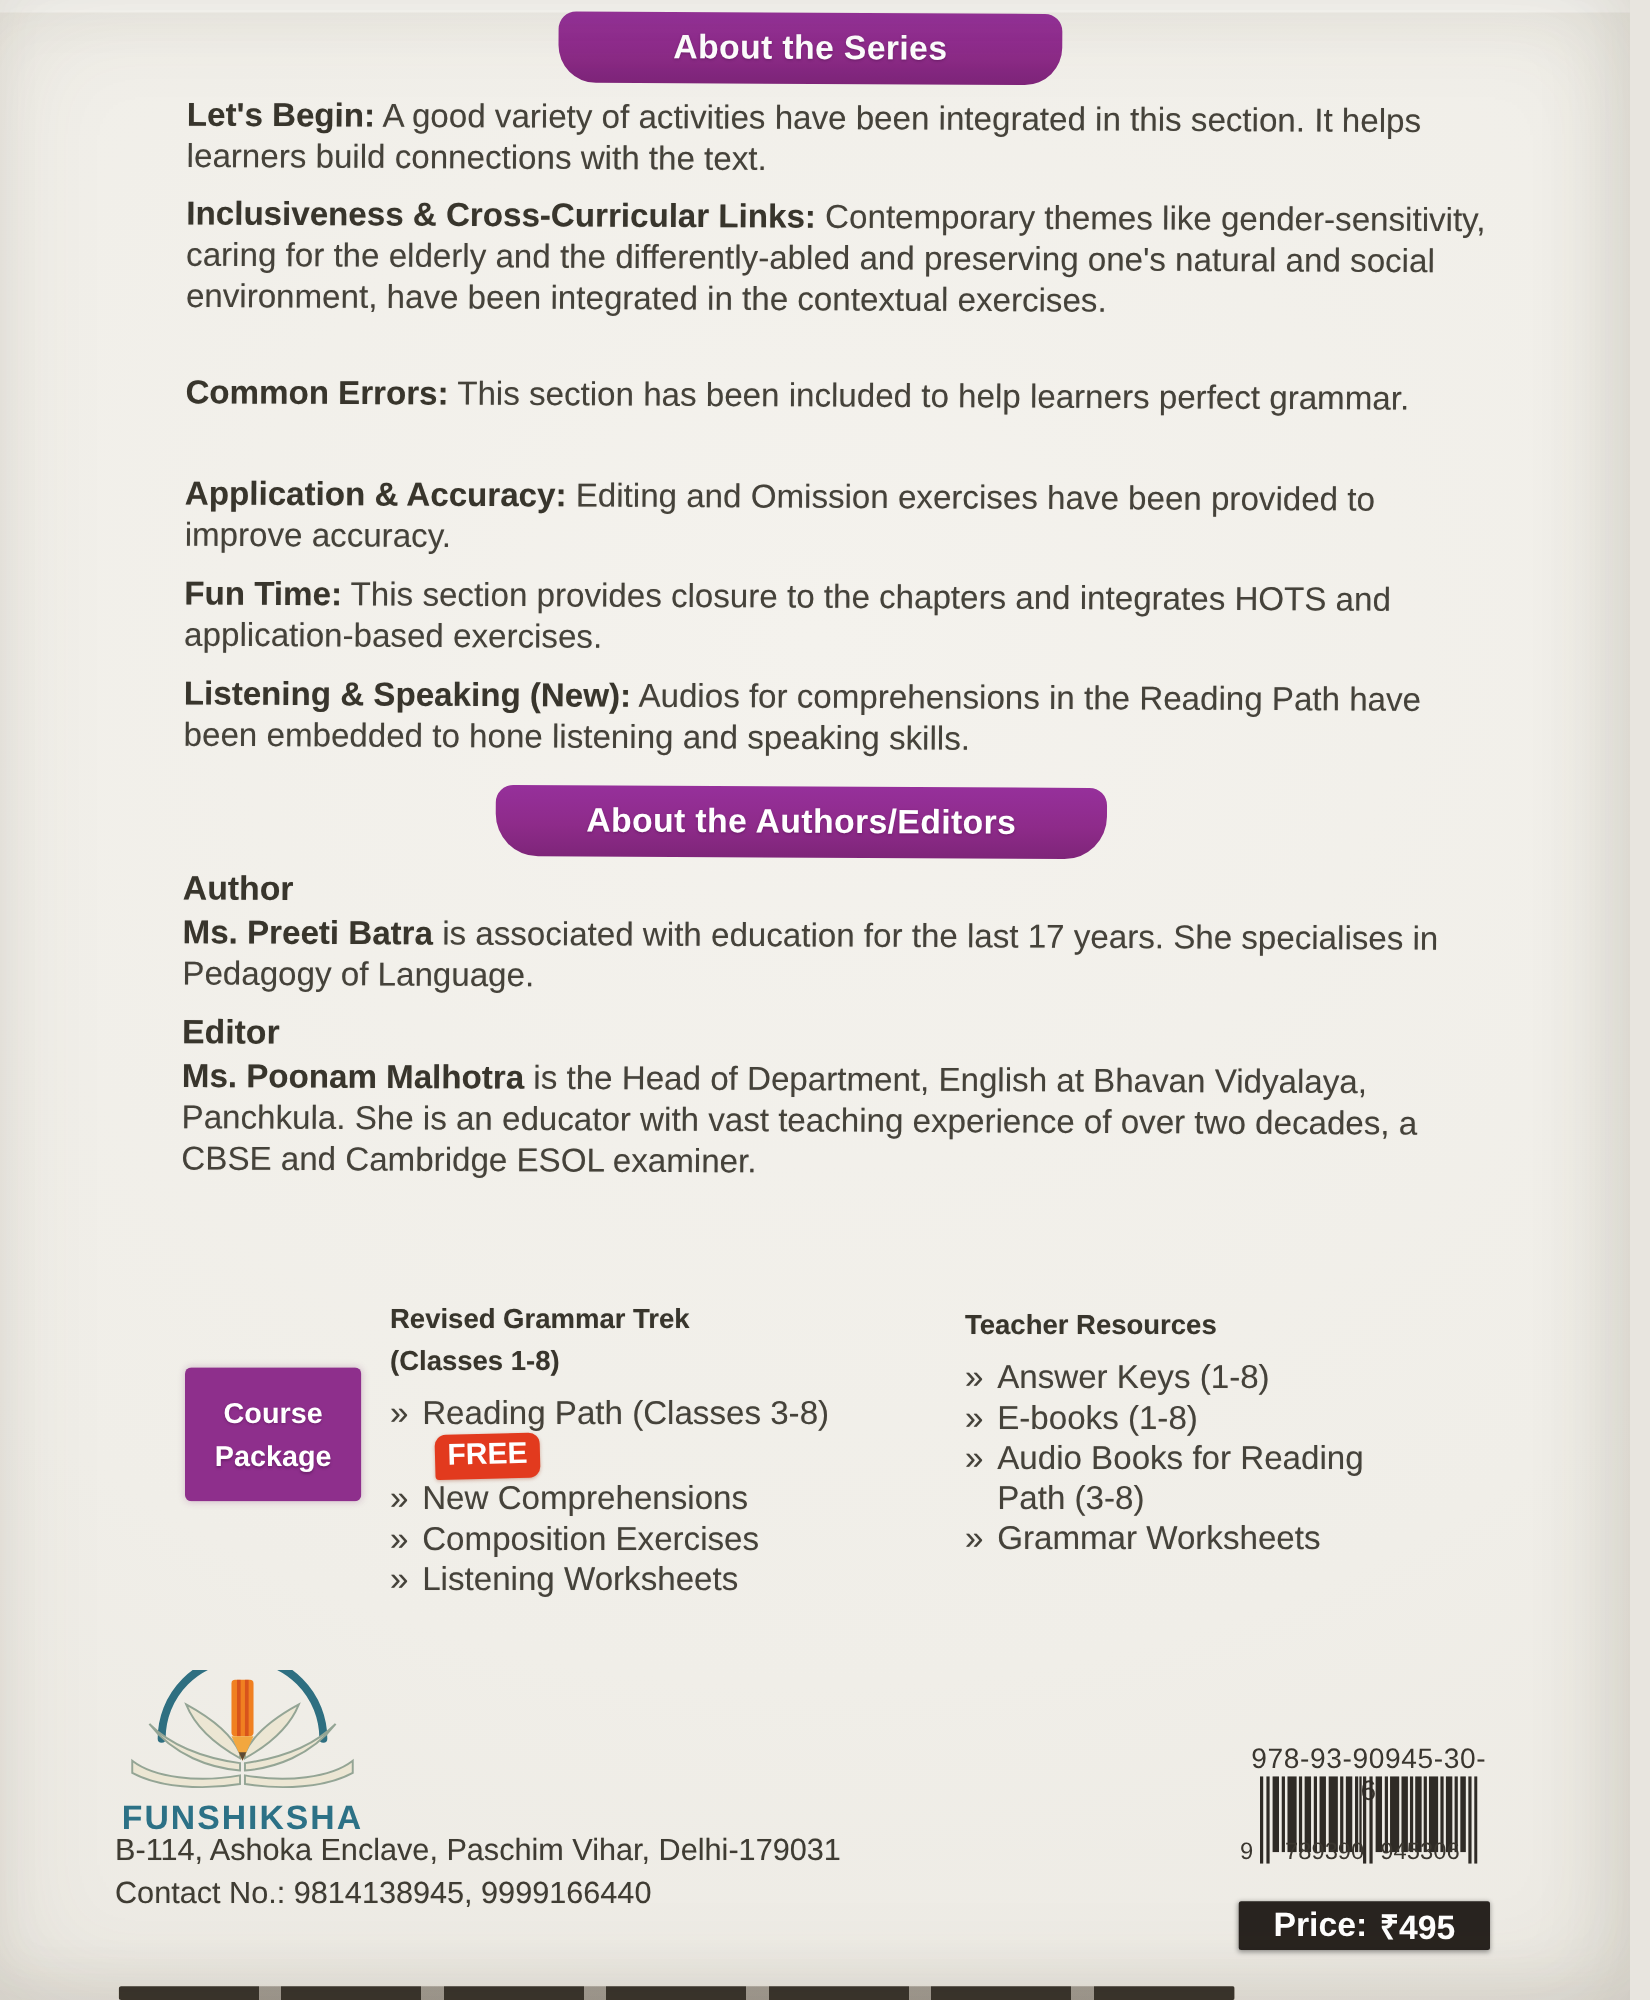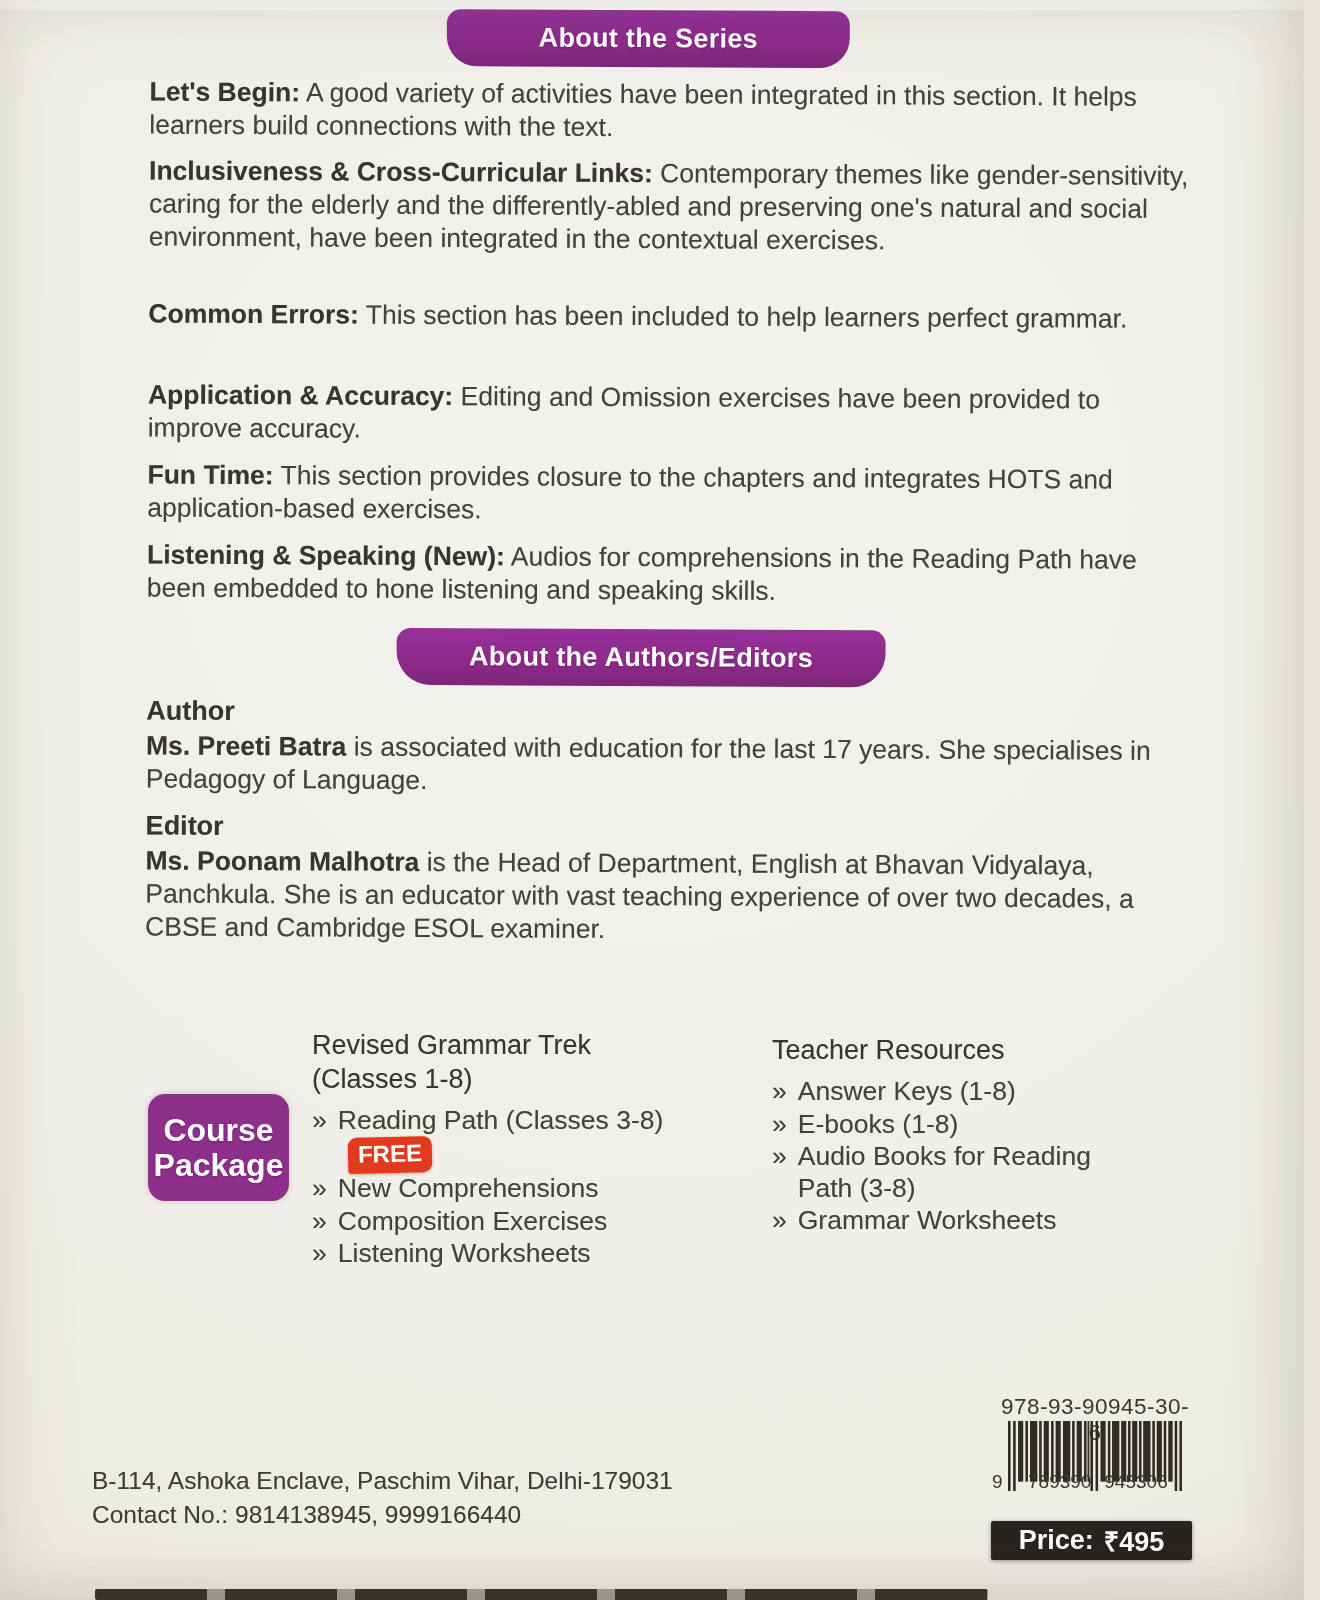--- a/index.html
+++ b/index.html
@@ -24,30 +24,30 @@
   .badge-series{left:447px;top:10px;width:403px;height:57px;border-radius:14px 14px 30px 30px;}
   .badge-authors{left:400px;top:629px;width:489px;height:57px;border-radius:14px 14px 34px 34px;}
 
   .para{position:absolute;left:150px;width:1045px;margin:0;font-size:26.5px;line-height:33px;
         text-shadow:0 0 .6px rgba(70,66,56,.35);}
   .para b{color:#38352c;}
   .subhead{position:absolute;left:150px;margin:0;font-size:27px;line-height:32px;color:#38352c;
            font-weight:bold;text-shadow:0 0 .6px rgba(70,66,56,.35);}
 
   .course-box{
-    position:absolute;left:148px;top:1094px;width:141px;height:107px;border-radius:17px;
+    position:absolute;left:148px;top:1094px;width:141px;height:107px;border-radius:5px;
     background:linear-gradient(180deg,#93339147 0,#8e2f8c 0);background-color:#8e2f8c;
-    color:#fff;font-weight:bold;font-size:32px;line-height:35px;
+    color:#fff;font-weight:bold;font-size:23px;line-height:35px;
     display:flex;flex-direction:column;align-items:center;justify-content:center;
     text-shadow:0 1px 2px rgba(60,10,60,.4);box-shadow:0 0 6px rgba(120,40,110,.25);
   }
   .col{position:absolute;text-shadow:0 0 .6px rgba(70,66,56,.35);}
   .col1{left:312px;top:1028px;width:445px;}
   .col2{left:772px;top:1033px;width:340px;}
-  .col-head{font-size:27px;line-height:34px;font-weight:normal;color:#38352c;margin-bottom:9px;}
+  .col-head{font-size:22px;line-height:34px;font-weight:bold;color:#38352c;margin-bottom:9px;margin-top:10px;}
   .li{display:flex;gap:11px;font-size:26.5px;line-height:31.5px;margin-bottom:1px;align-items:flex-start;}
   .marker{flex:0 0 auto;color:#45423a;}
   .li-text{flex:1;}
   .free{
     display:inline-block;background:#e23a1e;color:#fff;font-weight:bold;font-size:24px;
     padding:1px 10px 3px;border-radius:9px 9px 9px 3px;margin-left:10px;
     transform:rotate(-1.5deg);vertical-align:1px;box-shadow:0 1px 3px rgba(150,40,10,.35);
     text-shadow:none;
   }
 
@@ -171,20 +171,41 @@
     <div class="li">
       <span class="marker">»</span>
       <span class="li-text">Audio Books for Reading Path (3-8)</span>
     </div>
     <div class="li">
       <span class="marker">»</span>
       <span class="li-text">Grammar Worksheets</span>
     </div>
   </div>
 
+  <div class="logo">
+    <svg width="196" height="102" viewBox="0 0 200 104">
+      <path d="M34 56 A66 66 0 0 1 166 56" fill="none" stroke="#2e6f81" stroke-width="6.5" stroke-linecap="round"></path>
+      <g fill="#ece6d3" stroke="#94a595" stroke-width="1.6">
+        <path d="M98 72 C 80 62, 62 48, 54 28 C 76 40, 92 54, 98 68 Z"></path>
+        <path d="M98 76 C 70 72, 42 62, 24 44 C 44 70, 74 80, 98 82 Z"></path>
+        <path d="M98 86 C 64 92, 28 88, 10 74 L 10 84 C 32 96, 68 98, 98 93 Z"></path>
+      </g>
+      <g transform="translate(200,0) scale(-1,1)" fill="#ece6d3" stroke="#94a595" stroke-width="1.6">
+        <path d="M98 72 C 80 62, 62 48, 54 28 C 76 40, 92 54, 98 68 Z"></path>
+        <path d="M98 76 C 70 72, 42 62, 24 44 C 44 70, 74 80, 98 82 Z"></path>
+        <path d="M98 86 C 64 92, 28 88, 10 74 L 10 84 C 32 96, 68 98, 98 93 Z"></path>
+      </g>
+      <rect x="91" y="8" width="18" height="46" rx="3" fill="#f08021"></rect>
+      <rect x="95.5" y="8" width="3" height="46" fill="#d8541c"></rect>
+      <rect x="102" y="8" width="3" height="46" fill="#d8541c"></rect>
+      <polygon points="91,54 109,54 100,74" fill="#f2a73f"></polygon>
+      <polygon points="97,67 103,67 100,74" fill="#5b4a35"></polygon>
+    </svg>
+    <div class="wordmark">FUNSHIKSHA</div>
+  </div>
 
   <div class="addr">
     <div>B-114, Ashoka Enclave, Paschim Vihar, Delhi-179031</div>
     <div>
       <span>Contact No.:</span>
       <span>9814138945, 9999166440</span>
     </div>
   </div>
 
   <div class="isbn">978-93-90945-30-6</div>

